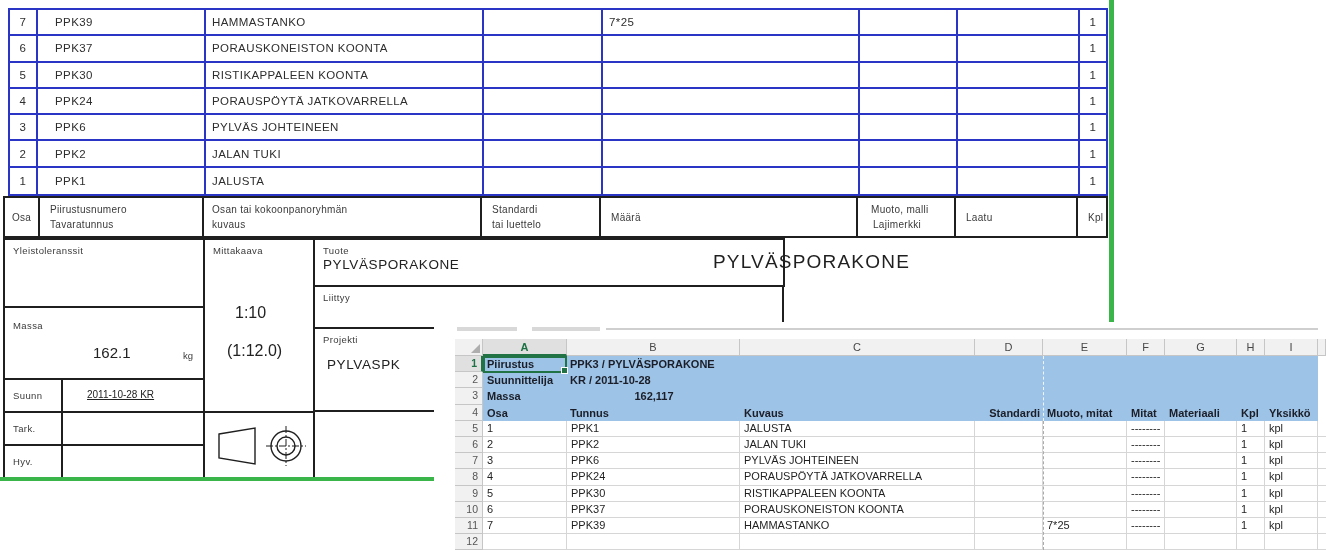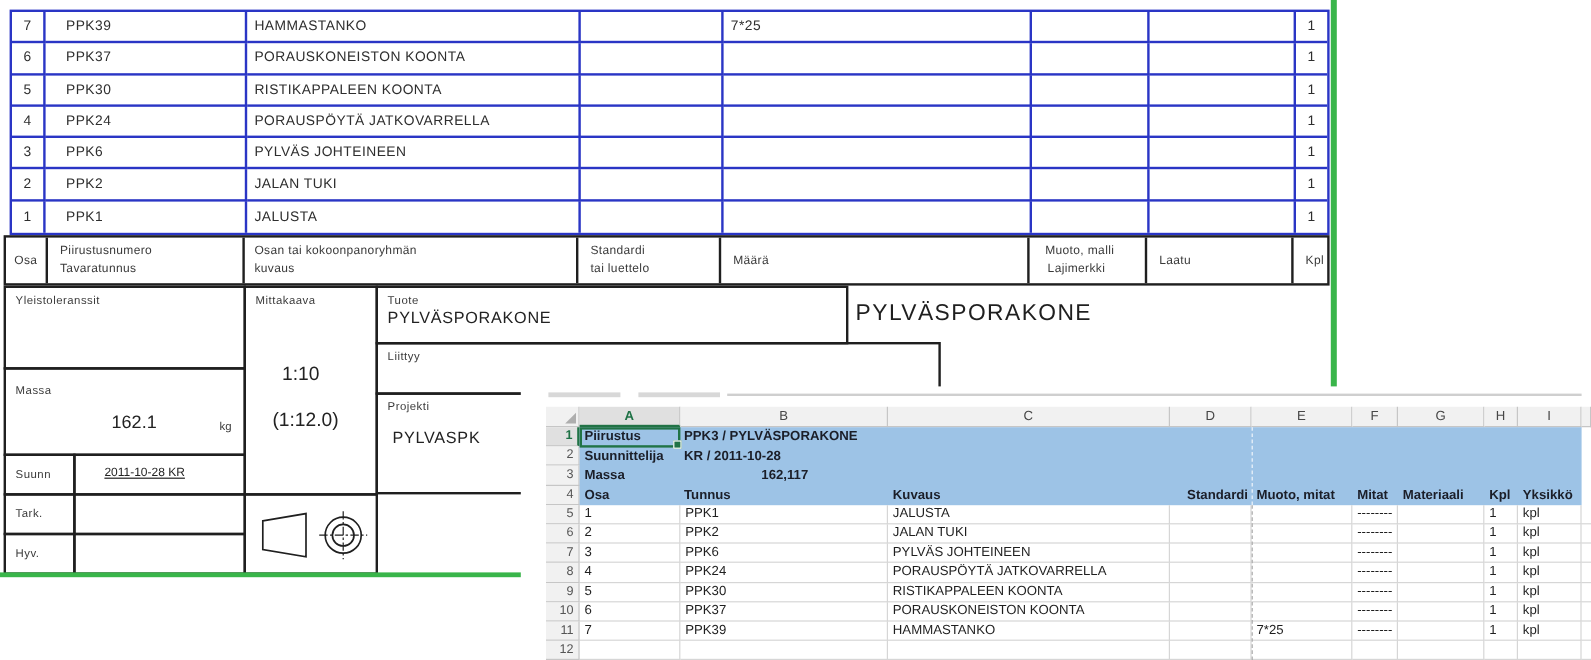--- a/index.html
+++ b/index.html
@@ -179,21 +179,21 @@
     <div class="tb-cell" style="left:203px;top:411px;width:112px;height:68px;">
       <svg width="108" height="64" viewBox="0 0 108 64">
         <polygon points="14,21 50,15 50,51 14,45" fill="none" stroke="#1f1f1f" stroke-width="1.4"></polygon>
         <circle cx="81" cy="33" r="15" fill="none" stroke="#1f1f1f" stroke-width="1.4"></circle>
         <circle cx="81" cy="33" r="9" fill="none" stroke="#1f1f1f" stroke-width="1.4"></circle>
         <line x1="61" y1="33" x2="101" y2="33" stroke="#1f1f1f" stroke-width="1" stroke-dasharray="7 2 2 2"></line>
         <line x1="81" y1="13" x2="81" y2="53" stroke="#1f1f1f" stroke-width="1" stroke-dasharray="7 2 2 2"></line>
       </svg>
     </div>
 
-    <div class="tb-cell" style="left:313px;top:238px;width:394px;height:49px;">
+    <div class="tb-cell" style="left:313px;top:238px;width:472px;height:49px;">
       <span class="tb-label">Tuote</span>
       <span class="tb-value" style="left:8px;top:17px;font-size:13.5px;letter-spacing:0.6px;">PYLVÄSPORAKONE</span>
     </div>
     <div class="tb-cell" style="left:313px;top:285px;width:471px;height:44px;">
       <span class="tb-label">Liittyy</span>
     </div>
     <div class="tb-cell" style="left:313px;top:327px;width:391px;height:85px;">
       <span class="tb-label">Projekti</span>
       <span class="tb-value" style="left:12px;top:28px;font-size:13.5px;letter-spacing:0.6px;">PYLVASPK</span>
     </div>

